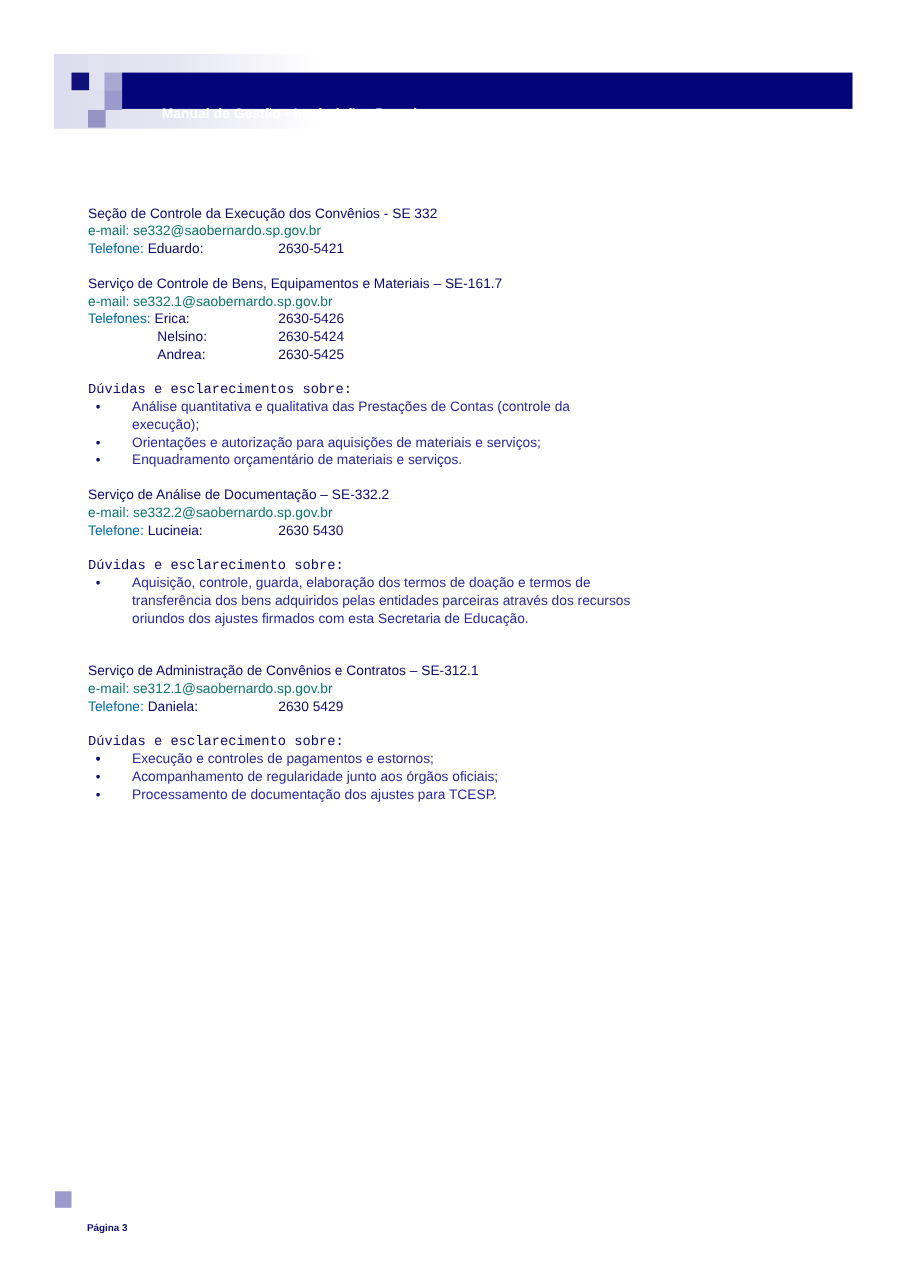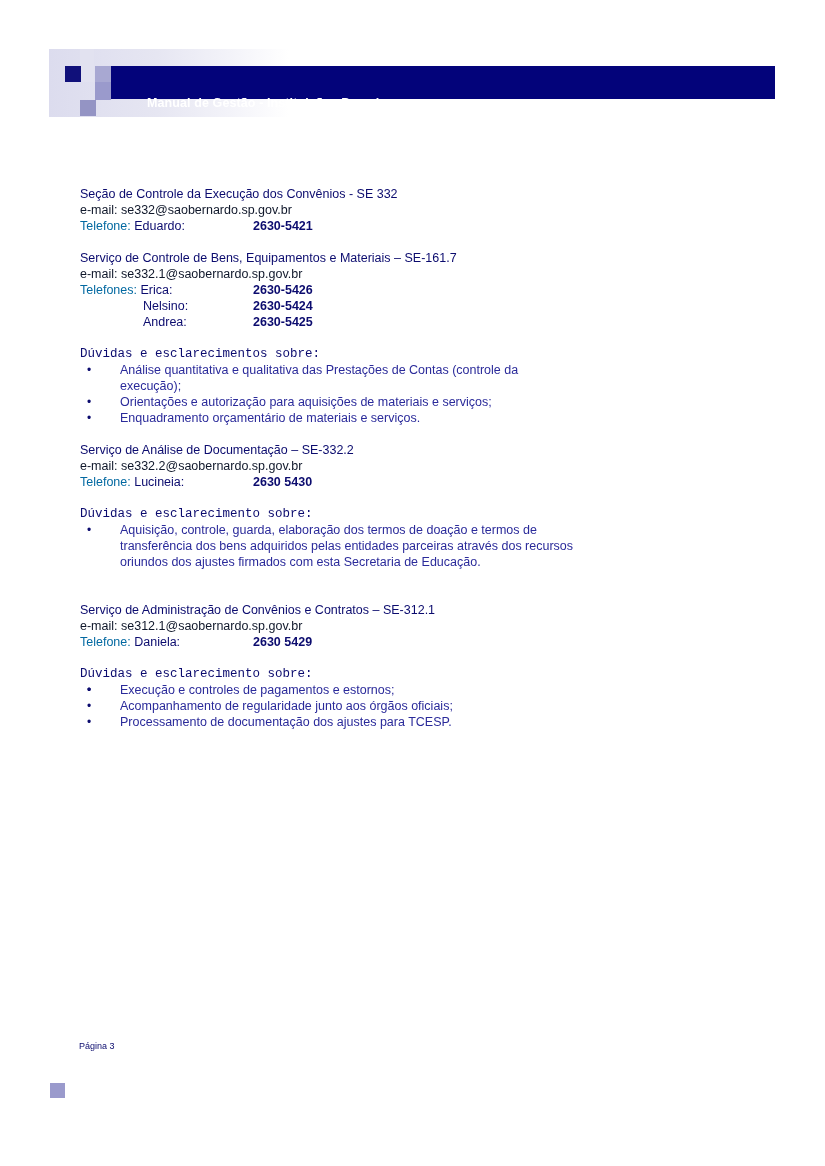--- a/index.html
+++ b/index.html
@@ -18,36 +18,36 @@
     .banner { position: absolute; left: 111px; top: 66px; width: 664px; height: 33px;
               background: #03037a; display: flex; align-items: center; }
     .banner-title { color: #ffffff; font-weight: bold; font-size: 12.5px; padding-left: 36px;
                     letter-spacing: 0.1px; margin-top: 40px; }
 
     
     .content { position: absolute; left: 80px; top: 186px; width: 500px;
                font-size: 12.5px; line-height: 16px; }
     .section { margin-bottom: 16px; }
     .heading { color: #0b0b6e; }
-    .email-line { color: #0f172a; }
+    .email-line { color: #0f766e; }
     .label { color: #0369a1; }
     .dark { color: #0b0b6e; }
     .phone-row { display: flex; }
     .phone-row .left { width: 173px; }
-    .phone-row .num { color: #0b0b6e; font-weight: bold; }
+    .phone-row .num { color: #0b0b6e; }
     .indent-name { padding-left: 63px; box-sizing: border-box; }
     .faq-title { color: #0b0b6e; font-family: Liberation Mono, monospace; }
     ul.bullets { list-style: none; margin: 0; padding: 0; }
     ul.bullets li { position: relative; padding-left: 40px; color: #2a2a9a; }
     ul.bullets li .dot { position: absolute; left: 7px; top: 0; color: #0b0b6e; font-size: 12px; }
     .gap-extra { height: 16px; }
 
     
     .footer-sq { position: absolute; left: 50px; top: 1083px; width: 15px; height: 15px; background: #9a9acc; }
-    .footer-page { position: absolute; left: 79px; top: 1041px; font-size: 9px; font-weight: normal; color: #0b0b6e; }
+    .footer-page { position: absolute; left: 79px; top: 1111px; font-size: 9px; font-weight: bold; color: #0b0b6e; }
   </style>
 </head>
 <body>
 
 <div class="hdr-bg"></div>
 <div class="sq sq-light1"></div>
 <div class="sq sq-dark"></div>
 <div class="sq sq-mid1"></div>
 <div class="sq sq-mid2"></div>
 <div class="sq sq-mid3"></div>

